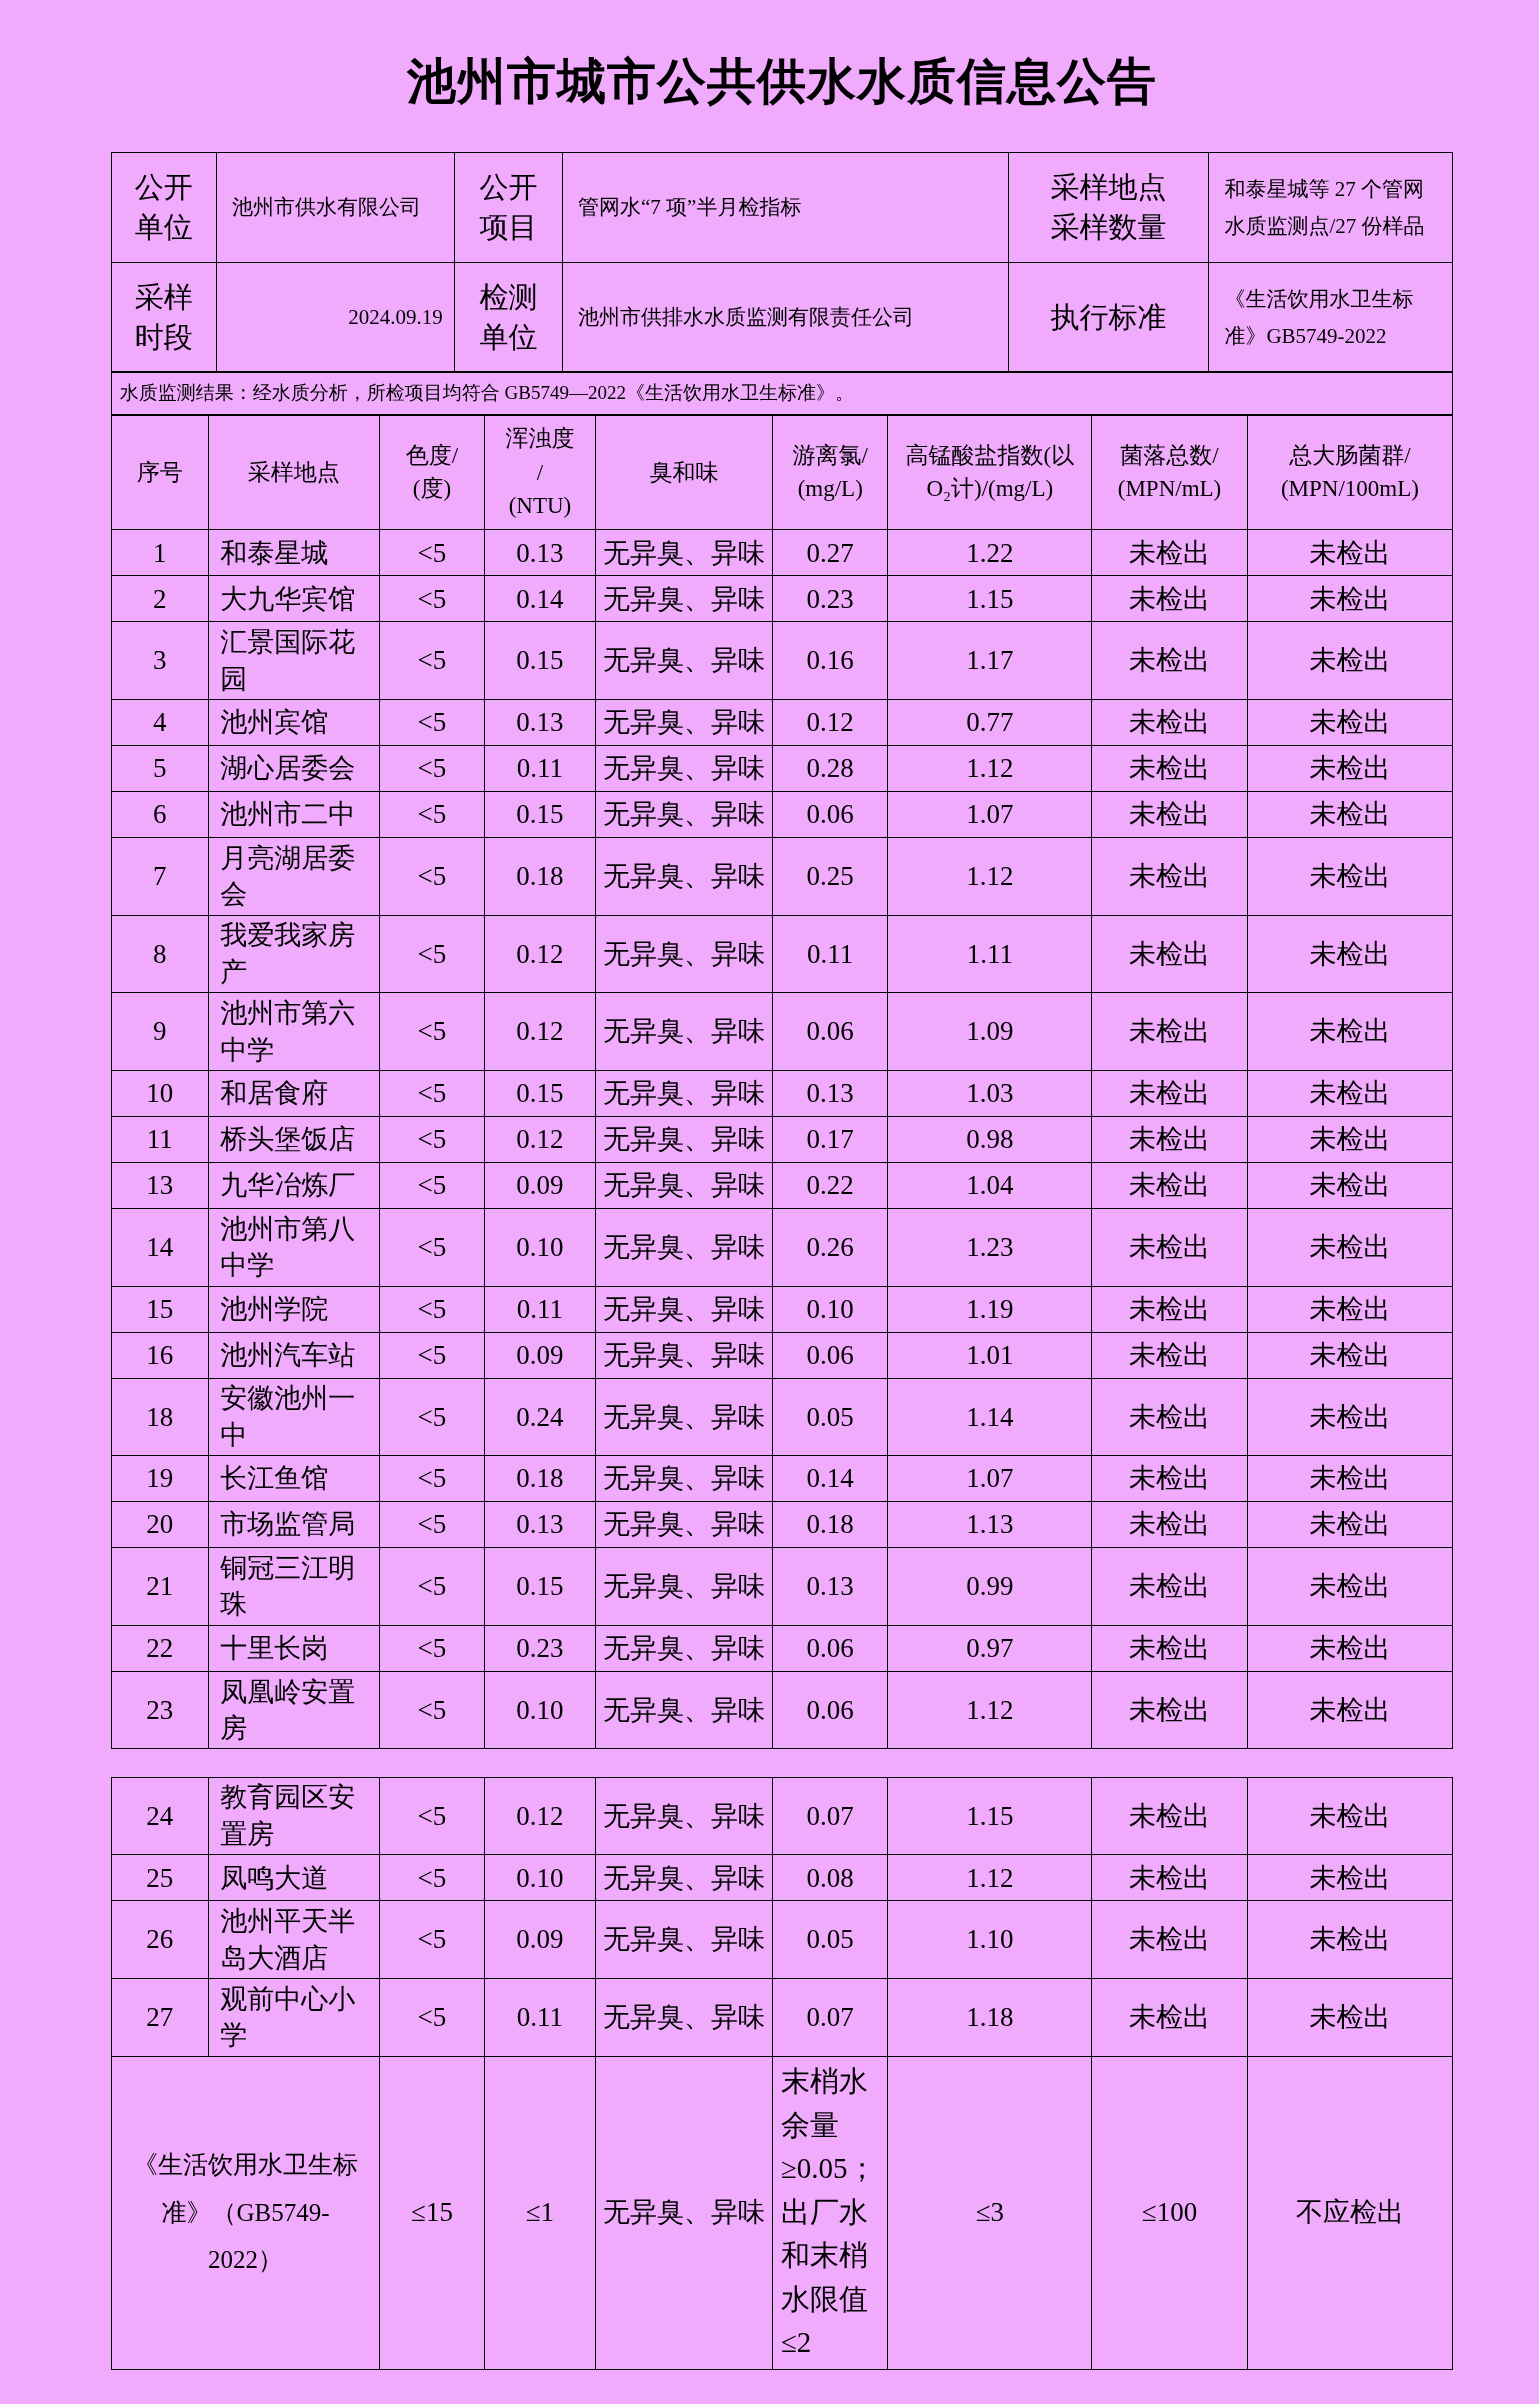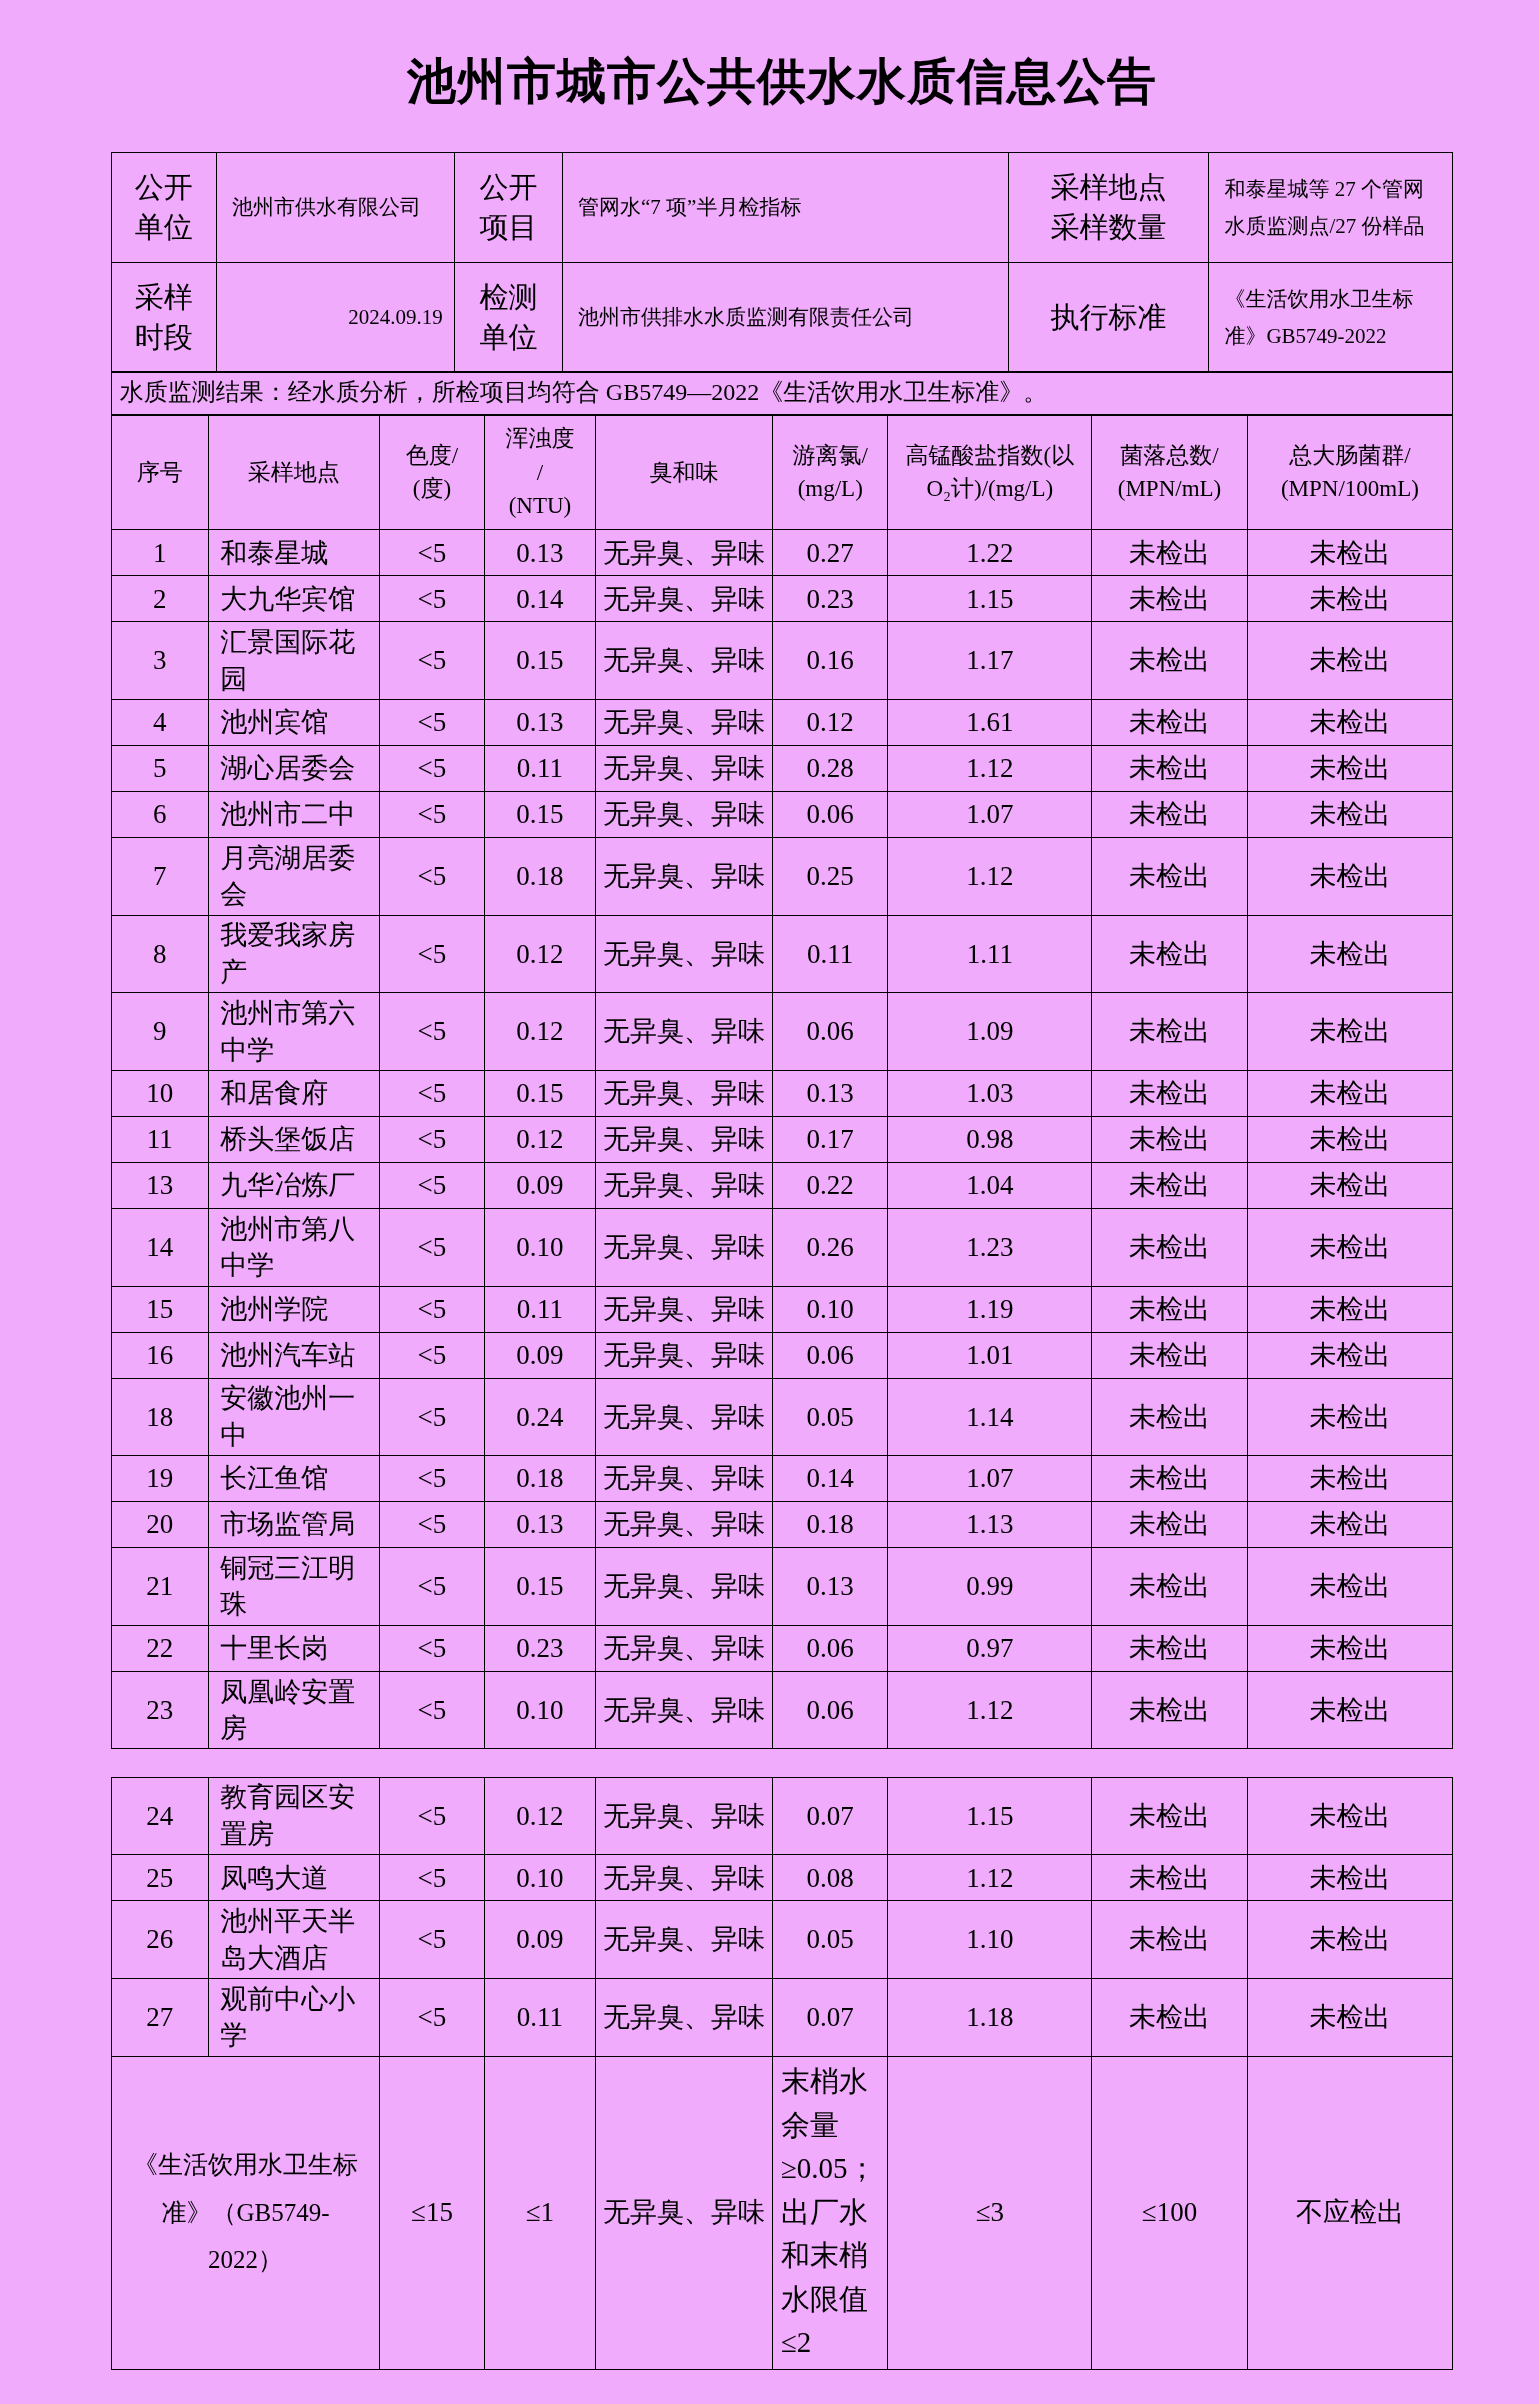--- a/index.html
+++ b/index.html
@@ -19,21 +19,21 @@
 
   
   .info td { height: 110px; }
   .info .lbl { font-size: 29px; text-align: center; white-space: pre-line; line-height: 1.35; padding: 1.9px; }
   .info .val { font-size: 21px; text-align: left; padding-left: 15.5px; padding-right: 11.6px; line-height: 1.75; }
   .info .val.center { text-align: right; padding-left: 1px; }
 
   
   .banner {
     border: 1.9px solid #000; margin-top: -1.9px; height: 45px;
-    font-size: 24px; line-height: 37px; padding: 1.9px 7.8px; text-align: left;
+    font-size: 19px; line-height: 37px; padding: 1.9px 7.8px; text-align: left;
     white-space: nowrap; overflow: hidden;
   }
 
   
   .main { margin-top: -1.9px; }
   .main th {
     font-size: 23px; text-align: center; white-space: pre-line;
     height: 115px; line-height: 1.45; padding: 1.9px 3.9px;
   }
   .main td {
@@ -157,21 +157,21 @@
             <td>未检出</td>
             <td>未检出</td>
           </tr>
           <tr>
             <td>4</td>
             <td class="site">池州宾馆</td>
             <td>&lt;5</td>
             <td>0.13</td>
             <td>无异臭、异味</td>
             <td>0.12</td>
-            <td>1.61</td>
+            <td>0.77</td>
             <td>未检出</td>
             <td>未检出</td>
           </tr>
           <tr>
             <td>5</td>
             <td class="site">湖心居委会</td>
             <td>&lt;5</td>
             <td>0.11</td>
             <td>无异臭、异味</td>
             <td>0.28</td>

